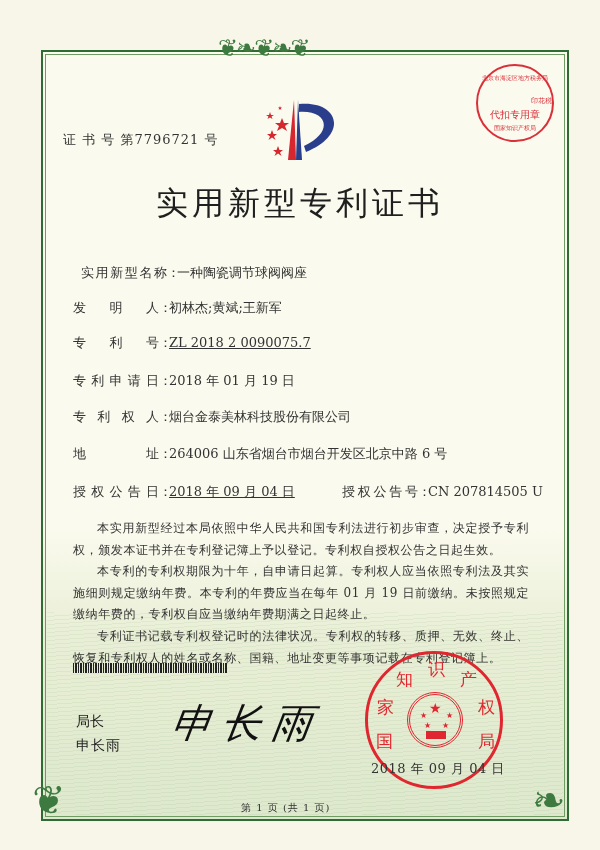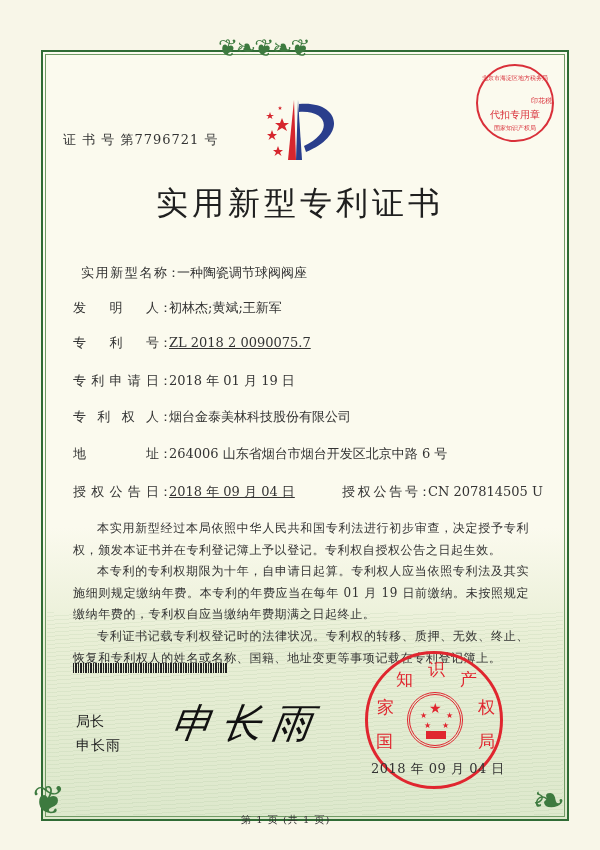--- a/index.html
+++ b/index.html
@@ -91,21 +91,21 @@
     .emblem .s1 { position: absolute; left: 10px; top: 16px; color: #e0262f; font-size: 8px; }
     .emblem .s2 { position: absolute; left: 36px; top: 16px; color: #e0262f; font-size: 8px; }
     .emblem .s3 { position: absolute; left: 14px; top: 26px; color: #e0262f; font-size: 8px; }
     .emblem .s4 { position: absolute; left: 32px; top: 26px; color: #e0262f; font-size: 8px; }
     .emblem .gate { position: absolute; left: 16px; top: 36px; width: 20px; height: 8px; background: #e0262f; }
 
     .seal-date {
       position: absolute; left: 371px; top: 760px; font-size: 13px; color: #333; letter-spacing: 0.5px;
     }
     .page-no {
-      position: absolute; left: 241px; top: 801px; font-size: 10px; color: #333; letter-spacing: 1px; margin-top: 12px;
+      position: absolute; left: 241px; top: 801px; font-size: 10px; color: #333; letter-spacing: 1px;
     }
   </style>
 </head>
 <body>
 
 <div class="frame">
   <div class="guilloche"></div>
 </div>
 
 <div class="ornament top-mid">❦❧❦❧❦</div>

